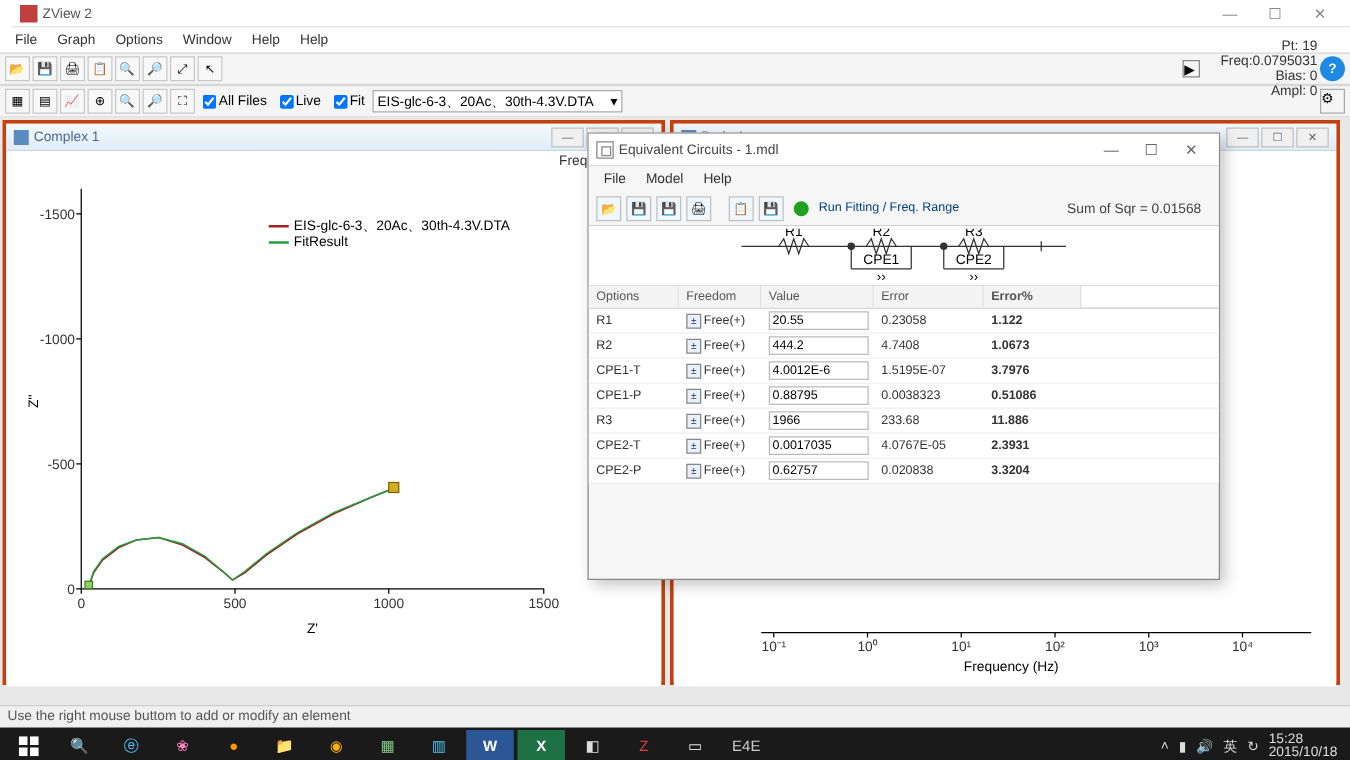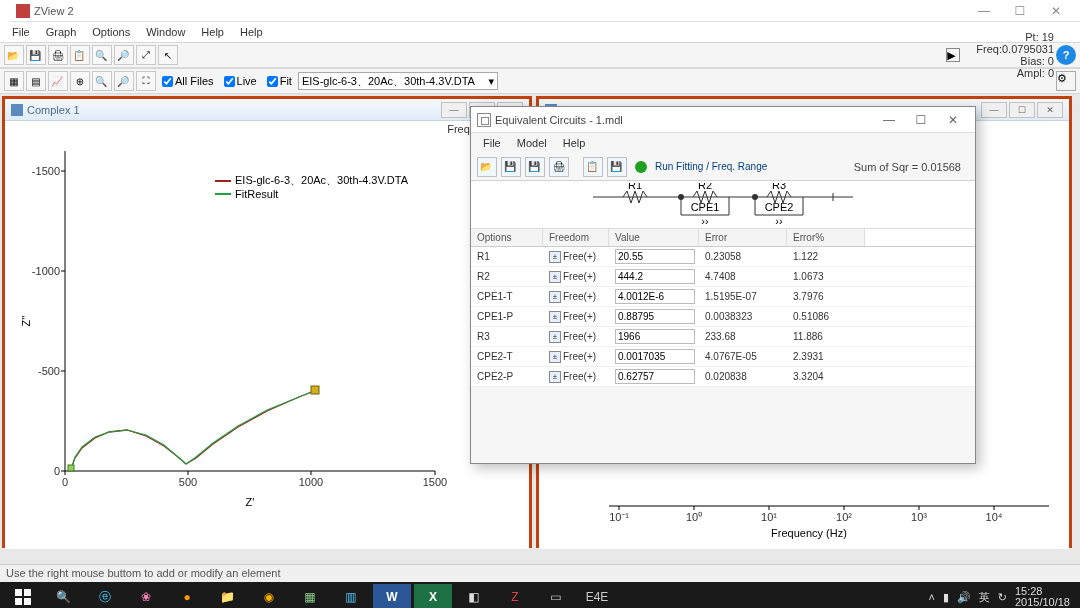--- a/index.html
+++ b/index.html
@@ -47,21 +47,21 @@
 .run-led { width:12px; height:12px; border-radius:50%; background:#20a020; margin:0 4px; }
 .run-text { color:#004080; font-size:10px; }
 .chi-block { margin-left:auto; font-size:10px; color:#444; text-align:left; line-height:12px; padding-right:8px; }
 .circuit { height:48px; background:#fff; border-bottom:1px solid #ddd; display:flex; align-items:center; justify-content:center; }
 .circuit svg { display:block; }
 .params-table { background:#fff; }
 .params-header { display:flex; border-bottom:1px solid #ccc; }
 .params-header > div { border-right:1px solid #ddd; padding:3px 6px; background:#f4f4f4; font-size:10px; color:#555; }
 .params-row { display:flex; border-bottom:1px solid #f0f0f0; }
 .params-row > div { padding:2px 6px; font-size:10px; color:#333; display:flex; align-items:center; }
-.col-el { width:72px; } .col-fr { width:66px; } .col-val { width:90px; } .col-err { width:88px; } .col-errp { width:78px; }
+.col-el { width:72px; } .col-fr { width:66px; } .col-val { width:90px; } .col-err { width:88px; } .col-errp { width:78px;font-weight:bold; }
 .freedom-btn { width:12px; height:12px; border:1px solid #888; background:#e8f0ff; margin-right:2px; display:flex; align-items:center; justify-content:center; font-size:8px; }
 .val-input { border:1px solid #bbb; background:#fff; padding:0 2px; font-size:10px; width:80px; height:15px; }
 .statusbar { height:18px; background:#f0f0f0; border-top:1px solid #ccc; padding:2px 6px; font-size:10px; color:#555; }
 .taskbar { height:30px; background:#1a1a1a; display:flex; align-items:center; padding:0 4px; gap:3px; }
 .task-btn { width:38px; height:26px; display:flex; align-items:center; justify-content:center; color:#ddd; font-size:12px; }
 .task-btn svg { display:block; }
 .tray { margin-left:auto; display:flex; align-items:center; gap:8px; color:#ddd; font-size:10px; }
 .tray-time { text-align:left; line-height:11px; padding-right:6px; }
 </style>
 </head>

